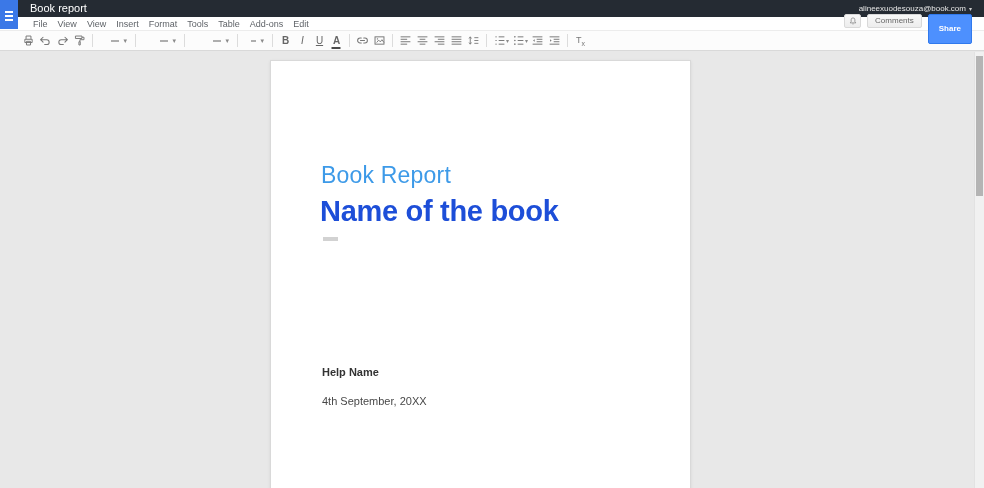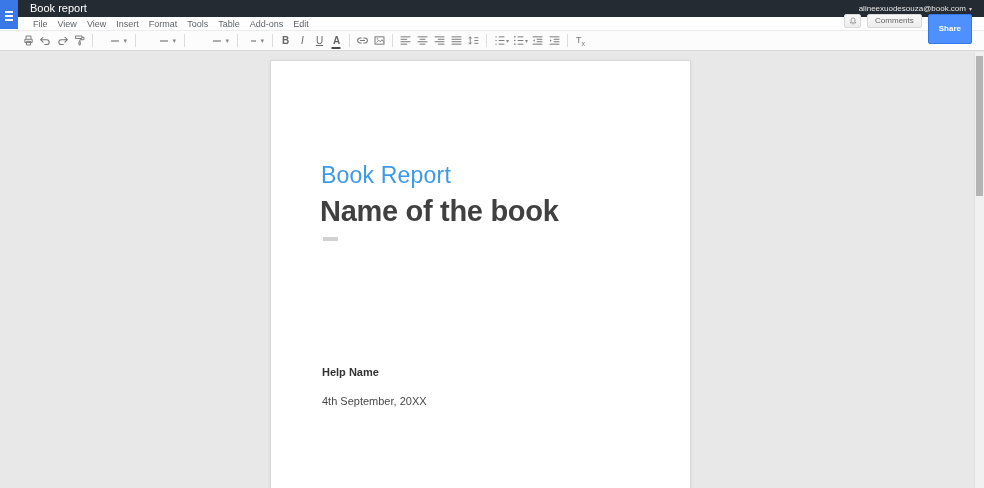--- a/index.html
+++ b/index.html
@@ -115,21 +115,21 @@
     background: #ffffff; border: 1px solid #d9d9d9;
     box-shadow: 0 1px 3px rgba(0,0,0,0.08);
   }
   .report-label {
     position: absolute; left: 50px; top: 101px;
     font-size: 23px; color: #3d9ae8; line-height: 1.2; letter-spacing: 0.2px;
     white-space: nowrap;
   }
   .book-title {
     position: absolute; left: 49px; top: 133px;
-    font-size: 29px; font-weight: bold; color: #404040;
+    font-size: 29px; font-weight: bold; color: #1d4ed8;
     letter-spacing: -0.3px; line-height: 1.2; white-space: nowrap;
   }
   .title-dash {
     position: absolute; left: 52px; top: 176px;
     width: 15px; height: 4px; background: #d2d2d2;
   }
   .author-name {
     position: absolute; left: 51px; top: 305px;
     font-size: 11px; font-weight: bold; color: #333; white-space: nowrap;
   }

